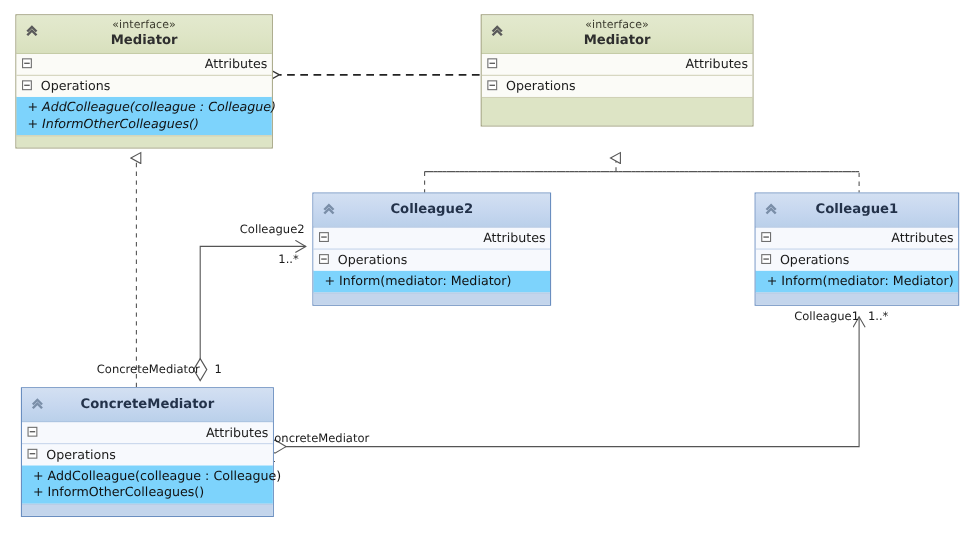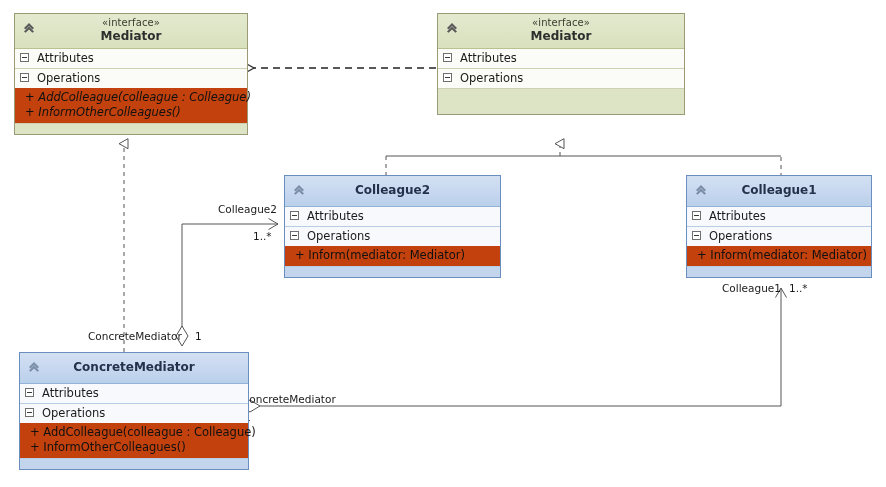--- a/index.html
+++ b/index.html
@@ -31,27 +31,27 @@
   .cls .cname{color:#23324a;}
 
   .chev{position:absolute;left:6px;top:5px;width:16px;height:16px;}
 
   .sec{
     position:relative;box-sizing:border-box;
     font-size:11.5px;color:#1b1b1b;line-height:13px;
     padding:3px 4px 3px 22px;background:#fbfbf7;
   }
   .cls .sec{background:#f7f9fd;}
-  .sec.b{border-bottom:1px solid #cfcfb4;}
+  .sec.b{border-bottom:1px solid #cfcfb4;text-align:right;}
   .cls .sec.b{border-bottom:1px solid #b9cce6;}
   .sec .exp{position:absolute;left:5px;top:4px;width:9px;height:9px;
             border:1px solid #6f6f6f;background:#ffffff;box-sizing:border-box;}
   .sec .exp:after{content:"";position:absolute;left:1px;top:3px;width:5px;height:1px;background:#3b3b3b;}
 
-  .mlist{box-sizing:border-box;background:#c2410c;padding:2px 4px 3px 10px;}
+  .mlist{box-sizing:border-box;background:#7dd3fc;padding:2px 4px 3px 10px;}
   .m{font-size:11.5px;color:#111111;line-height:15px;white-space:nowrap;}
   .iface .m{font-style:italic;}
   .foot{box-sizing:border-box;height:11px;}
   .iface .foot{background:#dde4c5;border-top:1px solid #cfcfb4;}
   .cls .foot{background:#c3d5ec;border-top:1px solid #b9cce6;}
 
   
   .lbl{position:absolute;font-size:10.5px;color:#1a1a1a;white-space:nowrap;line-height:12px;}
 </style>
 </head>

